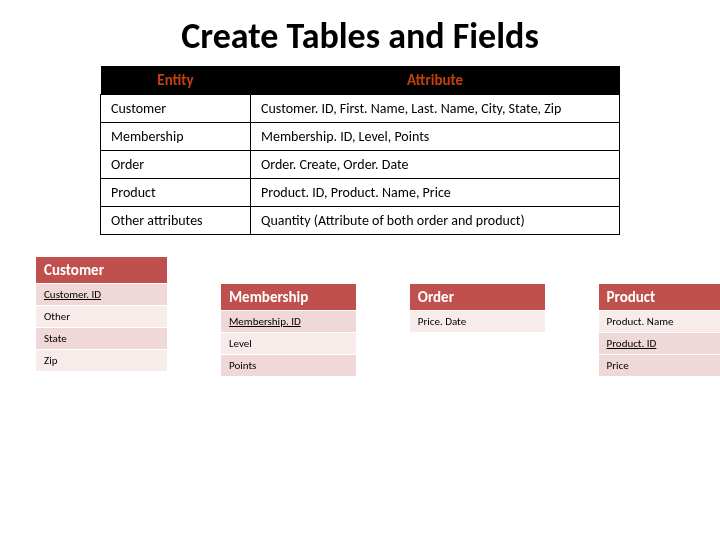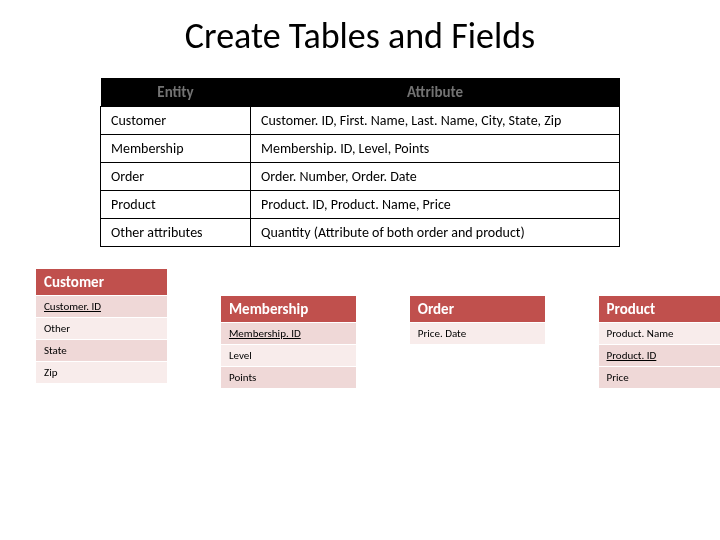--- a/index.html
+++ b/index.html
@@ -7,31 +7,31 @@
     margin: 0;
     width: 720px;
     height: 540px;
     background: #fff;
     font-family: Calibri, Arial, sans-serif;
     color: #000;
   }
   .title {
     font-size: 36px;
     text-align: center;
-    padding: 14px 0 20px 0;
-    font-weight: 400;
+    padding: 14px 0 8px 0;
+    font-weight: 700;
   }
   .main-table {
     border-collapse: collapse;
     margin: 0 auto;
     width: 520px;
   }
   .main-table th {
     background: #000;
-    color: #737373;
+    color: #c2410c;
     font-weight: 700;
     padding: 5px 10px;
     text-align: center;
     font-size: 15px;
   }
   .main-table th:first-child { width: 150px; }
   .main-table td {
     border: 1px solid #000;
     padding: 5px 10px;
     font-size: 14px;
@@ -84,21 +84,21 @@
     <tr>
       <td>Customer</td>
       <td>Customer. ID, First. Name, Last. Name, City, State, Zip</td>
     </tr>
     <tr>
       <td>Membership</td>
       <td>Membership. ID, Level, Points</td>
     </tr>
     <tr>
       <td>Order</td>
-      <td>Order. Number, Order. Date</td>
+      <td>Order. Create, Order. Date</td>
     </tr>
     <tr>
       <td>Product</td>
       <td>Product. ID, Product. Name, Price</td>
     </tr>
     <tr>
       <td>Other attributes</td>
       <td>Quantity (Attribute of both order and product)</td>
     </tr>
   </tbody>

